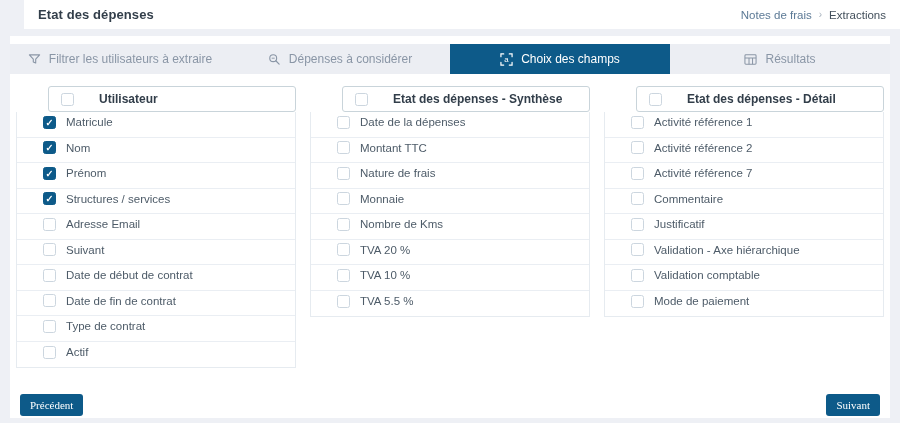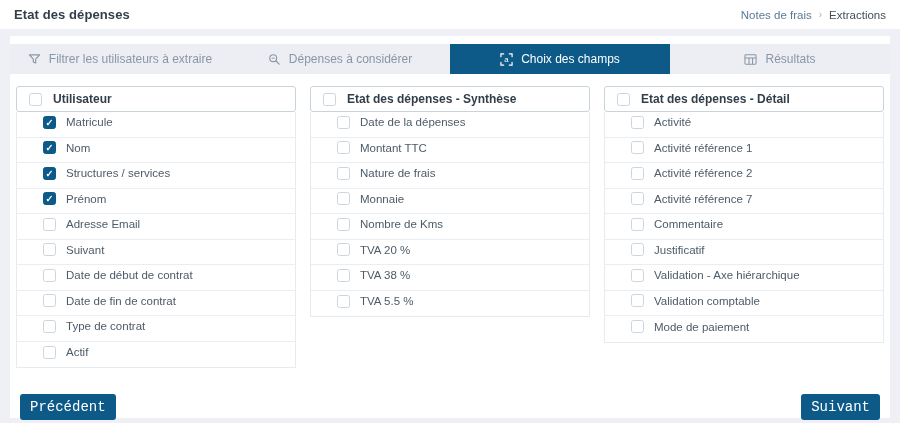--- a/index.html
+++ b/index.html
@@ -7,20 +7,21 @@
   body {
     background: #eef0f5;
     font-family: "Liberation Sans", sans-serif;
     -webkit-font-smoothing: antialiased;
   }
   
   .topbar {
     height: 29px; background: #ffffff;
     display: flex; align-items: center; justify-content: space-between;
     padding: 0 14px;
+    margin-left: 24px;
   }
   .page-title { font-size: 13px; font-weight: 700; color: #323e4a; letter-spacing: .1px; }
   .breadcrumb { display: flex; align-items: center; gap: 7px; font-size: 11.5px; padding-left: 42px; }
   .bc-link { color: #5c7a96; text-decoration: none; cursor: pointer; }
   .bc-sep { color: #a8b2bd; font-size: 10px; }
   .bc-current { color: #43505c; }
 
   
   .card {
     margin: 7px 10px 0; background: #ffffff;
@@ -37,24 +38,24 @@
   .tab.active { background: var(--accent); color: #ffffff; }
   .ticon { display: inline-flex; align-items: center; }
   .ticon svg { display: block; }
 
   
   .columns {
     display: grid; grid-template-columns: repeat(3, 1fr); gap: 14px;
     padding: 0 6px; margin-top: 12px; align-items: start;
   }
   .col-header {
-    display: flex; align-items: center; gap: 11px;
+    display: flex; align-items: center; gap: 25px;
     border: 1px solid #c9d4da; border-radius: 3px;
     height: 26px; padding: 0 12px;
-    font-size: 12px; font-weight: 700; color: #323e4a; background: #fff;
+    font-size: 12px; font-weight: 700; color: #323e4a; background: #fff; margin-left: 32px;
   }
   .col-rows { border: 1px solid #e6ebf0; border-top: none; }
   .field-row {
     display: flex; align-items: center; gap: 10px;
     height: 25.5px; padding: 0 12px 4px 26px;
     border-bottom: 1px solid #eaeef3;
     font-size: 11.5px; color: #4d5b68;
   }
   .field-row:last-child { border-bottom: none; }
 
@@ -67,21 +68,21 @@
   }
   .checkbox.checked { background: var(--accent); border-color: var(--accent); }
   .checkbox.checked::after {
     content: "\2713"; color: #fff; font-size: 9.5px; font-weight: 700; line-height: 1;
   }
 
   
   .footer { display: flex; justify-content: space-between; padding: 0 10px; margin-top: 26px; }
   .btn {
     background: var(--accent); color: #fff; border: none; border-radius: 3px;
-    font-size: 14px; font-family: Liberation Mono, monospace; padding: 5px 10px; cursor: pointer;
+    font-size: 11px; font-family: Liberation Serif, serif; padding: 5px 10px; cursor: pointer;
   }
 </style>
 </head>
 <body>
 
 <header class="topbar">
   <h1 class="page-title">Etat des dépenses</h1>
   <nav class="breadcrumb">
     <a class="bc-link">Notes de frais</a>
     <span class="bc-sep">›</span>
@@ -138,25 +139,25 @@
           <div class="field-row">
             <span class="checkbox checked"></span>
             <span>Matricule</span>
           </div>
           <div class="field-row">
             <span class="checkbox checked"></span>
             <span>Nom</span>
           </div>
           <div class="field-row">
             <span class="checkbox checked"></span>
+            <span>Prénom</span>
+          </div>
+          <div class="field-row">
+            <span class="checkbox checked"></span>
             <span>Structures / services</span>
-          </div>
-          <div class="field-row">
-            <span class="checkbox checked"></span>
-            <span>Prénom</span>
           </div>
           <div class="field-row">
             <span class="checkbox"></span>
             <span>Adresse Email</span>
           </div>
           <div class="field-row">
             <span class="checkbox"></span>
             <span>Suivant</span>
           </div>
           <div class="field-row">
@@ -202,38 +203,34 @@
           <div class="field-row">
             <span class="checkbox"></span>
             <span>Nombre de Kms</span>
           </div>
           <div class="field-row">
             <span class="checkbox"></span>
             <span>TVA 20 %</span>
           </div>
           <div class="field-row">
             <span class="checkbox"></span>
-            <span>TVA 38 %</span>
+            <span>TVA 10 %</span>
           </div>
           <div class="field-row">
             <span class="checkbox"></span>
             <span>TVA 5.5 %</span>
           </div>
         </div>
       </div>
       <div>
         <div class="col-header">
           <span class="checkbox"></span>
           <span>Etat des dépenses - Détail</span>
         </div>
         <div class="col-rows">
-          <div class="field-row">
-            <span class="checkbox"></span>
-            <span>Activité</span>
-          </div>
           <div class="field-row">
             <span class="checkbox"></span>
             <span>Activité référence 1</span>
           </div>
           <div class="field-row">
             <span class="checkbox"></span>
             <span>Activité référence 2</span>
           </div>
           <div class="field-row">
             <span class="checkbox"></span>

